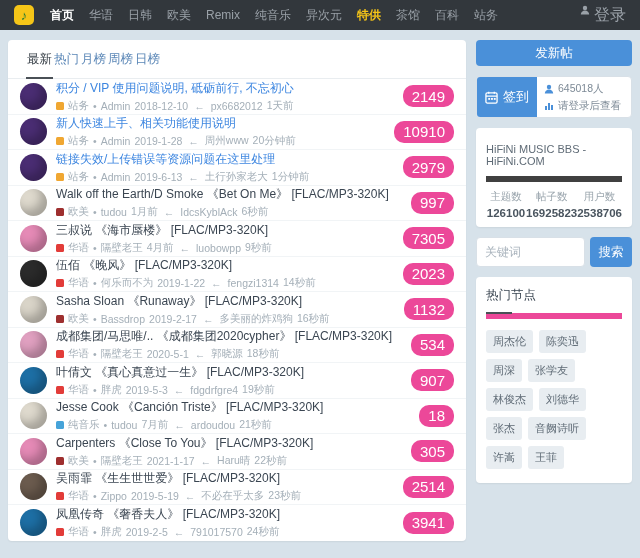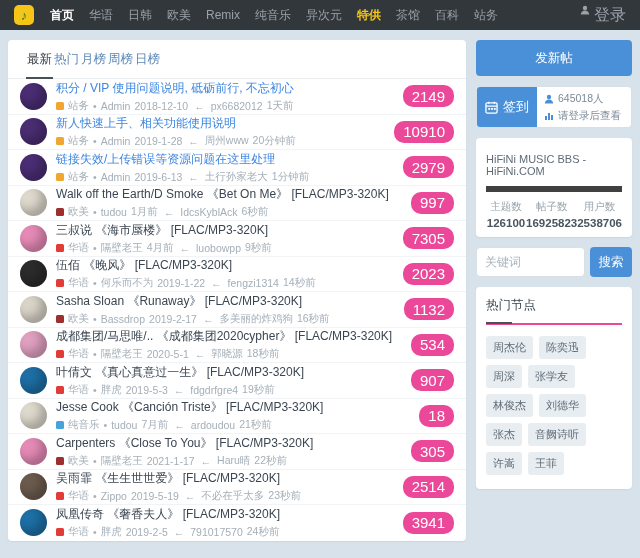--- a/index.html
+++ b/index.html
@@ -32,42 +32,42 @@
   .t-title { font-size:12px; color:#3b4652; white-space:nowrap; overflow:hidden; text-overflow:ellipsis; cursor:pointer; }
   .t-title.pinned { color:#3d86e0; }
   .t-meta { display:flex; align-items:center; gap:4px; font-size:10.5px; color:#a4afb8; margin-top:2px; white-space:nowrap; overflow:hidden; }
   .cat-sq { width:8px; height:8px; border-radius:1.5px; flex:none; }
   .t-meta .arrow { margin:0 2px; }
   .badge { flex:none; background:#ec4899; color:#fff; font-size:15px; border-radius:10px; padding:2.5px 9px; }
 
   
   .side { width:156px; flex:none; display:flex; flex-direction:column; gap:10px; }
   .btn-blue { background:#4a90d9; color:#fff; border:none; border-radius:4px; font-size:12.5px; cursor:pointer; font-family:inherit; }
-  .new-post { height:36px; width:100%; }
+  .new-post { height:26px; width:100%; }
   .signin { display:flex; height:42px; border:1px solid #d8e0e7; border-radius:4px; overflow:hidden; background:#fff; }
   .signin-btn { width:60px; flex:none; display:flex; align-items:center; justify-content:center; gap:5px; font-size:13px; border-radius:0; }
   .signin-info { flex:1; display:flex; flex-direction:column; justify-content:center; gap:3px; padding:0 7px; }
   .signin-line { display:flex; align-items:center; gap:4px; font-size:10.5px; color:#7d8a96; }
   .signin-line svg { flex:none; }
 
   .info-card { padding:10px 10px 8px; }
   .about-text { font-size:11px; color:#8a949e; line-height:1.75; }
   .site-name { font-size:11px; color:#5f6b76; margin-top:5px; }
   .stats { display:flex; border-top:6px solid #404040; margin-top:9px; padding-top:8px; }
   .stat { flex:1; text-align:center; }
   .stat-label { font-size:10.5px; color:#9aa5ad; }
   .stat-value { font-size:11.5px; color:#4a555f; margin-top:3px; font-weight:bold; }
 
   .search-row { display:flex; gap:5px; }
   .search-input { flex:1; min-width:0; height:30px; border:1px solid #d8e0e7; border-radius:4px; padding:0 8px; font-size:12px; font-family:inherit; color:#4a555f; background:#fff; }
   .search-input::placeholder { color:#aab4bd; }
   .search-btn { width:42px; height:30px; flex:none; }
 
   .nodes-card { padding:10px 10px 14px; }
-  .nodes-title { font-size:12.5px; color:#3b4652; padding-bottom:9px; border-bottom:2px solid #ec4899; position:relative; }
+  .nodes-title { font-size:12.5px; color:#3b4652; padding-bottom:9px; border-bottom:6px solid #ec4899; position:relative; }
   .nodes-title::after { content:""; position:absolute; left:0; bottom:-1px; width:26px; height:2px; background:#4a5056; }
   .tags { display:flex; flex-wrap:wrap; gap:6px; margin-top:11px; }
   .tag { background:#e8edf1; color:#5f6b76; font-size:11px; padding:4px 7px; border-radius:3px; cursor:pointer; white-space:nowrap; }
 </style>
 </head>
 <body>
 
 <nav class="navbar">
   <div class="logo">
       <span>♪</span>

